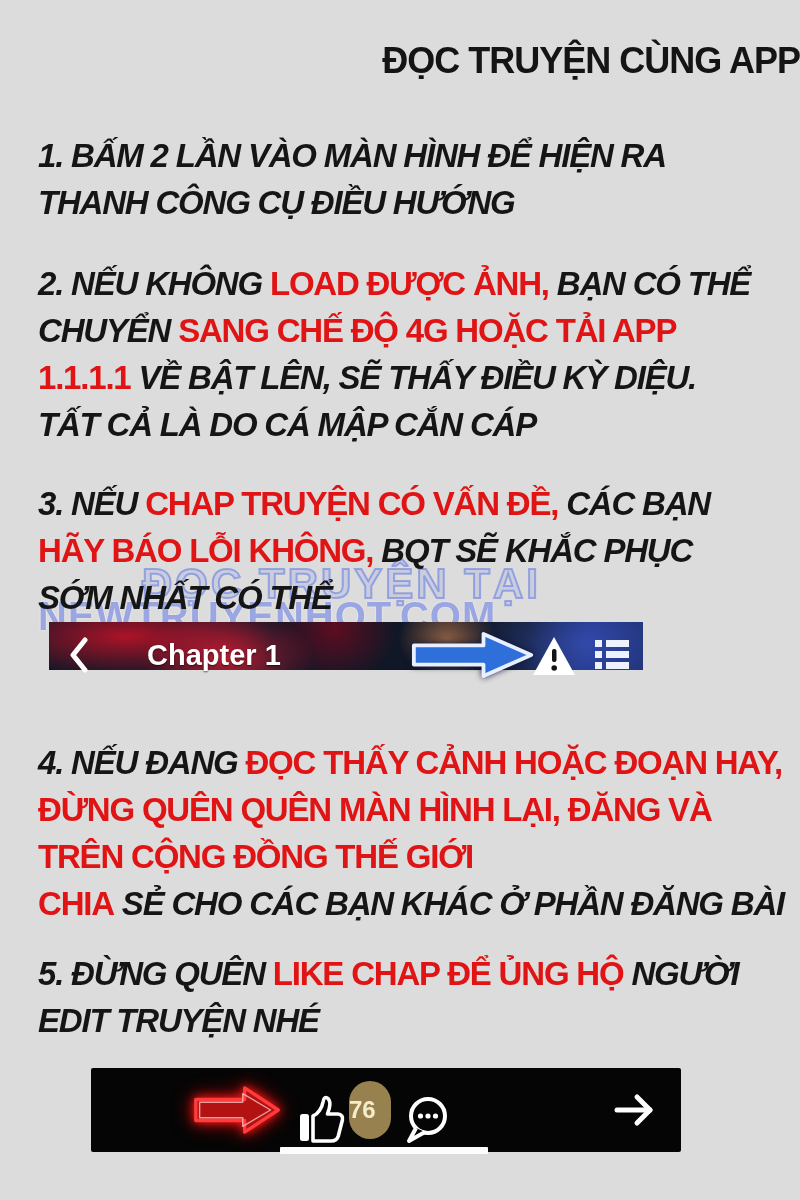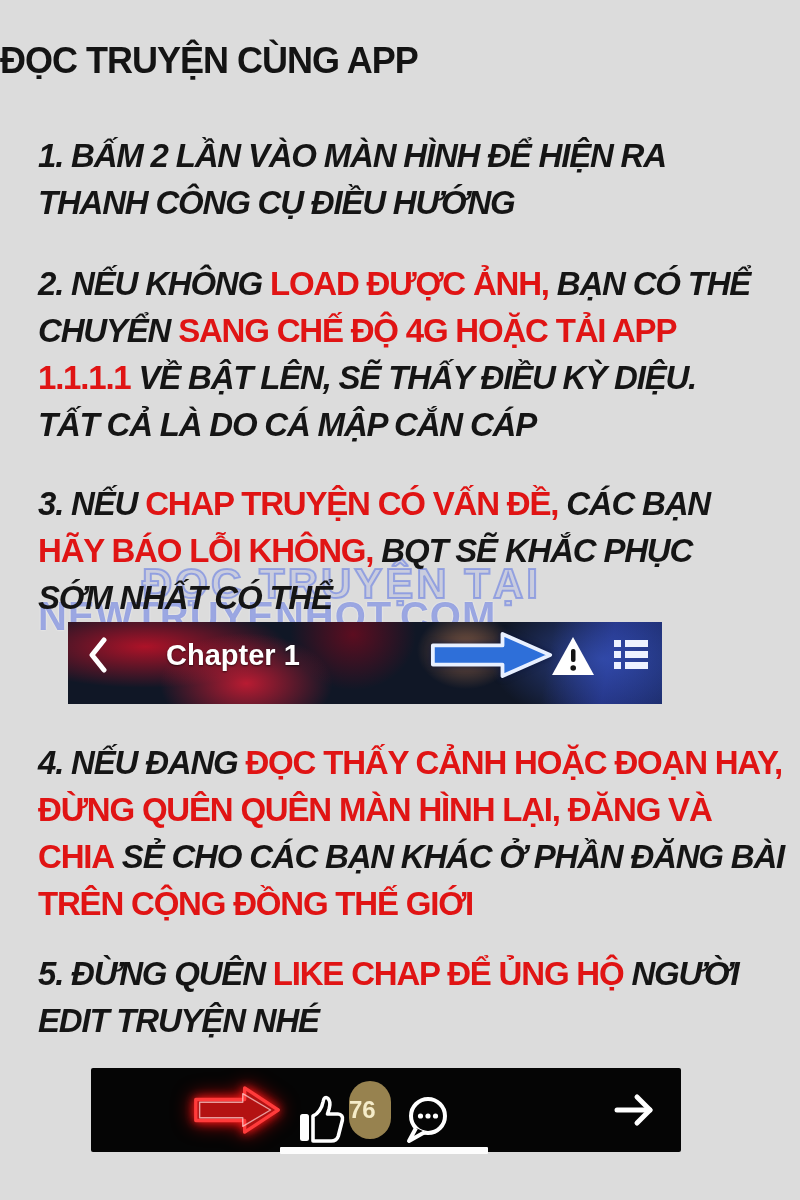--- a/index.html
+++ b/index.html
@@ -6,21 +6,21 @@
   .page{
     position:relative;
     width:800px;height:1200px;
     background:#dcdcdc;
     overflow:hidden;
     font-family:"Liberation Sans","DejaVu Sans",sans-serif;
     font-stretch:condensed;
   }
   .page-title{
     position:absolute;left:0;top:40px;width:800px;
-    text-align:left;
+    text-align:right;
     font-size:36px;font-weight:800;letter-spacing:-1px;
     color:#141414;margin:0;
   }
   .section{position:absolute;left:38px;z-index:3;}
   .line{height:47px;line-height:47px;white-space:nowrap;
         font-size:33px;font-weight:800;letter-spacing:-1.2px;}
   .ink{color:#151515;font-style:italic;}
   .red{color:#e01414;}
 
   
@@ -34,21 +34,21 @@
   .wm-url{
     position:absolute;left:38px;top:594px;z-index:1;
     font-size:40px;font-weight:800;letter-spacing:1px;
     color:rgba(128,143,219,0.78);
     text-shadow:0 0 2px rgba(255,255,255,0.8);
     white-space:nowrap;
   }
 
   
   .chapter-bar{
-    position:absolute;left:68px;top:622px;width:594px;height:82px;z-index:2;
+    position:absolute;left:49px;top:622px;width:594px;height:48px;z-index:2;
     background:
       radial-gradient(ellipse 70px 55px at 67% 35%, rgba(156,104,72,0.85), rgba(156,104,72,0) 70%),
       radial-gradient(ellipse 150px 90px at 90% 45%, rgba(58,88,196,0.65), rgba(58,88,196,0) 75%),
       linear-gradient(100deg, rgba(0,0,0,0) 80%, rgba(34,48,130,0.9) 90%, #1b2a66 100%),
       radial-gradient(ellipse 120px 70px at 30% 75%, rgba(214,28,52,0.85), rgba(214,28,52,0) 72%),
       radial-gradient(ellipse 190px 55px at 13% 30%, rgba(186,18,40,0.92), rgba(186,18,40,0) 75%),
       radial-gradient(ellipse 90px 80px at 48% 15%, rgba(118,10,30,0.75), rgba(118,10,30,0) 70%),
       #101726;
   }
   .chapter-bar .back{position:absolute;left:20px;top:15px;}
@@ -102,22 +102,22 @@
         <div class="line"><span class="ink">TẤT CẢ LÀ DO CÁ MẬP CẮN CÁP</span></div>
       </div>
       <div class="section" style="top: 480px;">
         <div class="line"><span class="ink">3. NẾU </span><span class="red">CHAP TRUYỆN CÓ VẤN ĐỀ,</span><span class="ink"> CÁC BẠN</span></div>
         <div class="line"><span class="red">HÃY BÁO LỖI KHÔNG,</span><span class="ink"> BQT SẼ KHẮC PHỤC</span></div>
         <div class="line"><span class="ink">SỚM NHẤT CÓ THỂ</span></div>
       </div>
       <div class="section" style="top: 739px;">
         <div class="line"><span class="ink">4. NẾU ĐANG </span><span class="red">ĐỌC THẤY CẢNH HOẶC ĐOẠN HAY,</span></div>
         <div class="line"><span class="red">ĐỪNG QUÊN QUÊN MÀN HÌNH LẠI, ĐĂNG VÀ</span></div>
+        <div class="line"><span class="red">TRÊN CỘNG ĐỒNG THẾ GIỚI</span></div>
         <div class="line"><span class="red">CHIA</span><span class="ink"> SẺ CHO CÁC BẠN KHÁC Ở PHẦN ĐĂNG BÀI</span></div>
-        <div class="line"><span class="red">TRÊN CỘNG ĐỒNG THẾ GIỚI</span></div>
       </div>
       <div class="section" style="top: 950px;">
         <div class="line"><span class="ink">5. ĐỪNG QUÊN </span><span class="red">LIKE CHAP ĐỂ ỦNG HỘ</span><span class="ink"> NGƯỜI</span></div>
         <div class="line"><span class="ink">EDIT TRUYỆN NHÉ</span></div>
       </div>
     </div>
 
   <div class="wm-outline">ĐỌC TRUYỆN TẠI</div>
   <div class="wm-url">NEWTRUYENHOT.COM</div>
 

